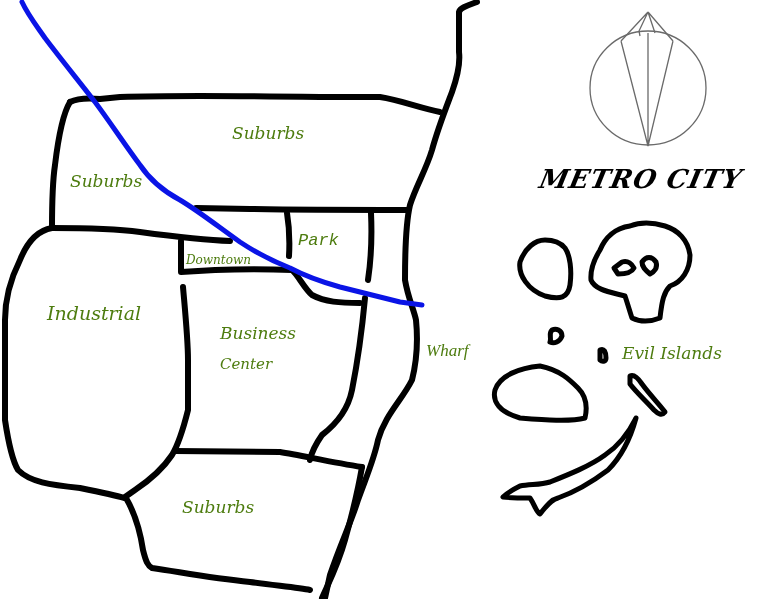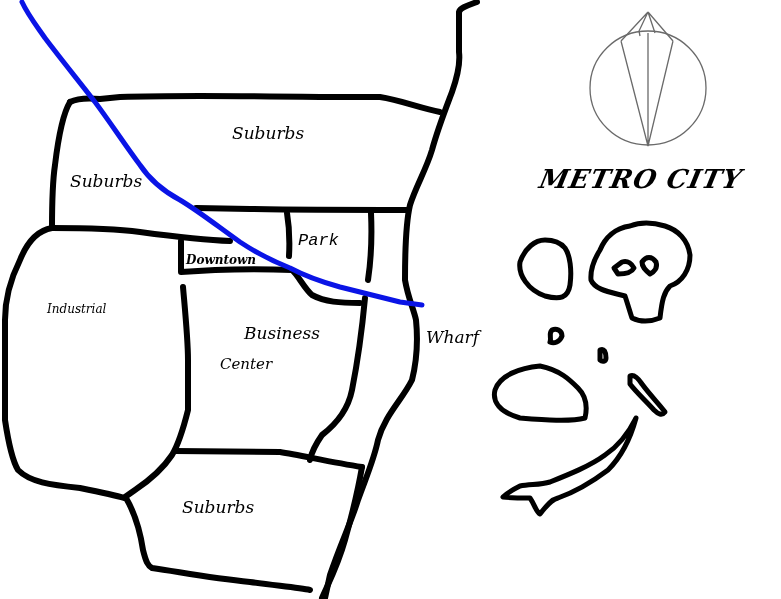--- a/index.html
+++ b/index.html
@@ -2,21 +2,21 @@
 <html><head>
   <meta charset="utf-8">
   <style>
     html, body { margin: 0; padding: 0; background: #ffffff; }
     #map-root { position: relative; width: 781px; height: 599px; overflow: hidden; background: #ffffff; }
     svg { position: absolute; left: 0; top: 0; }
     .border { fill: none; stroke: #000000; stroke-width: 6; stroke-linecap: round; stroke-linejoin: round; }
     .island { fill: none; stroke: #000000; stroke-width: 5; stroke-linecap: round; stroke-linejoin: round; }
     .river { fill: none; stroke-width: 5; stroke-linecap: round; stroke-linejoin: round; }
     .compass { fill: none; stroke: #6a6a6a; stroke-width: 1.3; }
-    .label { position: absolute; font-family: "DejaVu Serif", serif; font-style: italic; color: #000000; white-space: nowrap; }
+    .label { position: absolute; font-family: "DejaVu Serif", serif; font-style: italic; color: #4d7c0f; white-space: nowrap; }
     .title { position: absolute; font-family: "DejaVu Serif", serif; font-style: italic; font-weight: bold; color: #000000; white-space: nowrap; letter-spacing: 1px; transform: skewX(-12deg); }
   </style>
 </head>
 <body>
 
 <div id="map-root">
   <svg width="781" height="599" viewBox="0 0 781 599">
 
     <path class="border" d="M477,2 C466,6 460,8 459,12 L459,52 C460,60 458,75 452,92 C446,108 438,128 432,150 C426,170 416,186 410,205 C406,222 405,250 405,280 C408,298 414,310 416,320 C418,340 417,360 412,380 C402,400 385,415 378,440 C374,460 365,480 358,500 C352,520 340,545 330,575 L325,598"></path>
 
@@ -52,22 +52,23 @@
     <path class="island" d="M636,418 C630,430 620,445 605,455 C590,466 570,474 550,482 C540,485 530,484 520,486 C512,490 505,495 503,497 C510,498 520,498 530,498 C535,505 536,512 540,514 C545,508 550,500 558,498 C575,492 592,482 608,470 C620,458 630,440 636,418 Z"></path>
 
     <g>
       <ellipse class="compass" cx="648" cy="88" rx="58" ry="57"></ellipse>
       <path class="compass" d="M648,12 L621,41 M648,12 L673,41 M621,41 L648,146 L673,41 M648,33 L648,146 M648,12 L639,31 L640,36 M648,12 L655,33"></path>
     </g>
   </svg>
 
   <div class="label" style="left:232px; top:123px; font-size:17px;">Suburbs</div>
   <div class="label" style="left:70px; top:171px; font-size:17px;">Suburbs</div>
-  <div class="label" style="left:186px; top:253px; font-size:12px;font-weight:bold;">Downtown</div>
+  <div class="label" style="left:186px; top:253px; font-size:12px;">Downtown</div>
   <div class="label" style="left:298px; top:231px; font-size:17px;font-family:Liberation Mono, monospace;">Park</div>
-  <div class="label" style="left:47px; top:302px; font-size:12px;">Industrial</div>
-  <div class="label" style="left:220px; top:323px; font-size:17px;margin-left:24px;">Business</div>
+  <div class="label" style="left:47px; top:302px; font-size:19px;">Industrial</div>
+  <div class="label" style="left:220px; top:323px; font-size:17px;">Business</div>
   <div class="label" style="left:220px; top:355px; font-size:15px;">Center</div>
   <div class="label" style="left:182px; top:497px; font-size:17px;">Suburbs</div>
-  <div class="label" style="left:426px; top:327px; font-size:17px;">Wharf</div>
+  <div class="label" style="left:426px; top:341px; font-size:17px;font-family:Liberation Serif, serif;">Wharf</div>
+  <div class="label" style="left:622px; top:343px; font-size:17px;">Evil Islands</div>
 
   <div class="title" style="left:540px; top:164px; font-size:26px;">METRO CITY</div>
 </div>
 
 </body></html>

